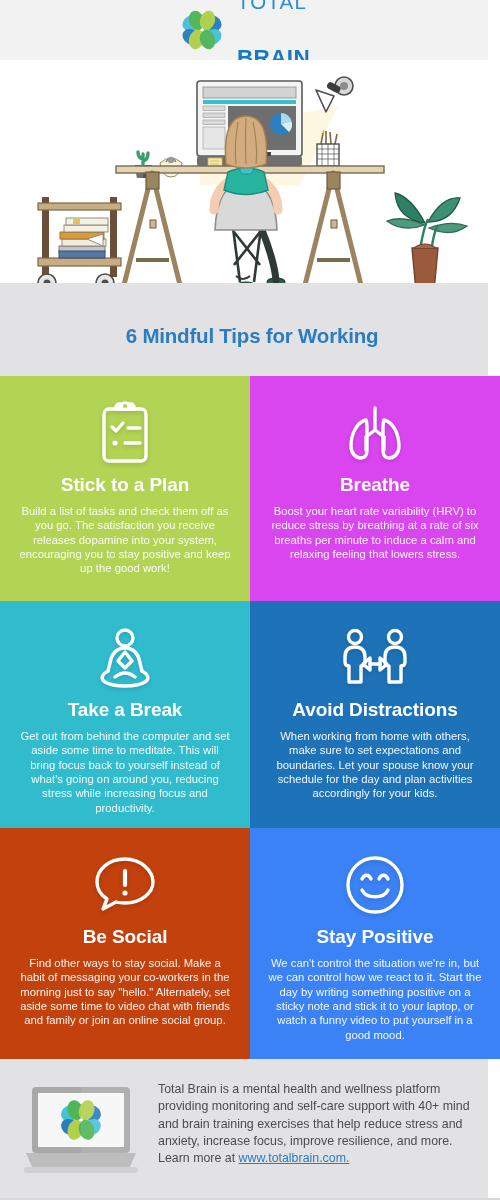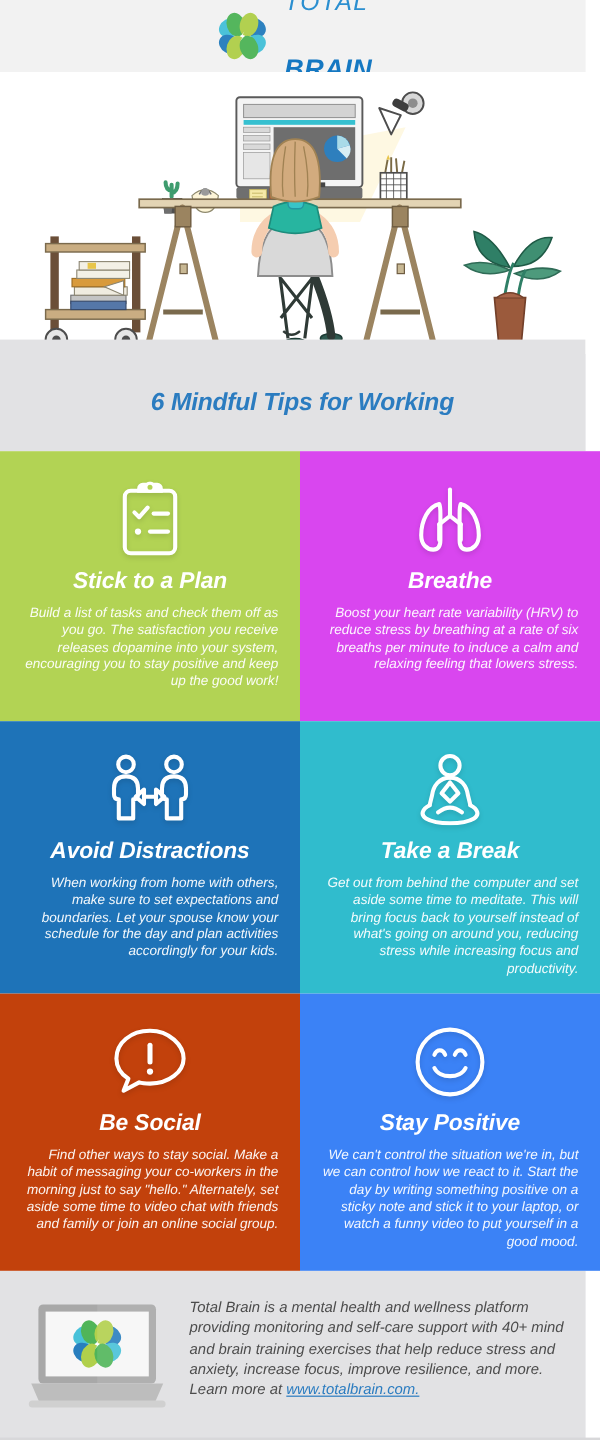--- a/index.html
+++ b/index.html
@@ -2,21 +2,21 @@
 <html><head>
 <meta charset="utf-8">
 <style>
   * { margin:0; padding:0; box-sizing:border-box; }
   html,body{ background:#ffffff; }
   body{
     width:500px; height:1200px; position:relative; overflow:hidden;
     font-family:"Liberation Sans", sans-serif;
     background:#ffffff;
   }
-  .page{ width:488px; height:1200px; position:relative; background:#fff;font-style:italic; }
+  .page{ width:488px; height:1200px; position:relative; background:#fff; }
 
   
   .header{
     height:60px; background:#f2f2f2; display:flex; align-items:center;
     justify-content:center; gap:11px;
   }
   .logo-mark{ width:48px; height:48px; position:relative; }
   .logo-word{ display:flex; flex-direction:column; line-height:0.95; }
   .logo-total{
     font-size:20.5px; letter-spacing:1.2px; color:#2b8fd0; font-weight:400;
@@ -36,21 +36,21 @@
     align-items:center; justify-content:center; text-align:center;padding-left:16px;
   }
   .title-band h1{
     font-size:20.5px; font-weight:bold; color:#2b7cc0; line-height:1.22;
     letter-spacing:-0.2px;
   }
 
   
   .grid{ display:grid; grid-template-columns:250px 250px; }
   .cell{
-    position:relative; padding:18px 14px 10px; text-align:right;
+    position:relative; padding:18px 14px 10px; text-align:center;
     display:flex; flex-direction:column; align-items:center;
   }
   .cell.r1{ height:225px; }
   .cell.r2{ height:227px; }
   .cell.r3{ height:231px; }
   .cell-icon{ height:78px; display:flex; align-items:center; justify-content:center; }
   .cell-icon svg{ display:block; filter:drop-shadow(0 2px 2px rgba(0,0,0,0.13)); }
   .cell h2{
     color:#ffffff; font-size:19px; font-weight:bold; margin-top:2px;
     letter-spacing:-0.1px;
@@ -234,49 +234,49 @@
           <path d="M23 33 v13"></path>
           <path d="M41 33 v13"></path>
           <path d="M23 16 c-9 2 -15 14 -15 26 c0 8 5 12 10 12 c4 0 6-3 6-8 V24 c0-6 -1-8 -1-8z"></path>
           <path d="M41 16 c9 2 15 14 15 26 c0 8 -5 12 -10 12 c-4 0 -6-3 -6-8 V24 c0-6 1-8 1-8z"></path>
         </svg>
       </div>
       <h2>Breathe</h2>
       <p>Boost your heart rate variability (HRV) to reduce stress by breathing at a rate of six breaths per minute to induce a calm and relaxing feeling that lowers stress.</p>
     </div>
 
+    <div class="cell r2" style="background:#30bccd">
+      <div class="cell-icon">
+        <svg width="68" height="60" viewBox="0 0 68 60" fill="none" stroke="#ffffff" stroke-width="3.4" stroke-linecap="round" stroke-linejoin="round">
+          <circle cx="34" cy="10" r="8"></circle>
+          <path d="M34 20 c-9 0 -14 7 -15 15 l-2 8"></path>
+          <path d="M34 20 c9 0 14 7 15 15 l2 8"></path>
+          <path d="M34 24 l-7 9 l7 7 l7-7 z"></path>
+          <path d="M17 43 c-6 3 -8 8 -3 11 c5 3 14 4 20 4 c6 0 15-1 20-4 c5-3 3-8 -3-11"></path>
+          <path d="M24 49 c4-3 8-4 10-4 c2 0 6 1 10 4"></path>
+        </svg>
+      </div>
+      <h2>Take a Break</h2>
+      <p>Get out from behind the computer and set aside some time to meditate. This will bring focus back to yourself instead of what's going on around you, reducing stress while increasing focus and productivity.</p>
+    </div>
+
     <div class="cell r2" style="background:#1e73b8">
       <div class="cell-icon">
         <svg width="72" height="60" viewBox="0 0 72 60" fill="none" stroke="#ffffff" stroke-width="3.4" stroke-linecap="round" stroke-linejoin="round">
           <circle cx="16" cy="9" r="6.5"></circle>
           <circle cx="56" cy="9" r="6.5"></circle>
           <path d="M16 19 c-7 0 -10 4 -10 10 v5 c0 3 2 4 4 4 v16 h12 V38 c2 0 4-1 4-4 v-5 c0-6 -3-10 -10-10z"></path>
           <path d="M56 19 c7 0 10 4 10 10 v5 c0 3 -2 4 -4 4 v16 H50 V38 c-2 0 -4-1 -4-4 v-5 c0-6 3-10 10-10z"></path>
           <path d="M31 30 l-7 6 l7 6 z"></path>
           <path d="M41 30 l7 6 l-7 6 z"></path>
           <path d="M31 36 h10"></path>
         </svg>
       </div>
       <h2>Avoid Distractions</h2>
       <p>When working from home with others, make sure to set expectations and boundaries. Let your spouse know your schedule for the day and plan activities accordingly for your kids.</p>
-    </div>
-
-    <div class="cell r2" style="background:#30bccd">
-      <div class="cell-icon">
-        <svg width="68" height="60" viewBox="0 0 68 60" fill="none" stroke="#ffffff" stroke-width="3.4" stroke-linecap="round" stroke-linejoin="round">
-          <circle cx="34" cy="10" r="8"></circle>
-          <path d="M34 20 c-9 0 -14 7 -15 15 l-2 8"></path>
-          <path d="M34 20 c9 0 14 7 15 15 l2 8"></path>
-          <path d="M34 24 l-7 9 l7 7 l7-7 z"></path>
-          <path d="M17 43 c-6 3 -8 8 -3 11 c5 3 14 4 20 4 c6 0 15-1 20-4 c5-3 3-8 -3-11"></path>
-          <path d="M24 49 c4-3 8-4 10-4 c2 0 6 1 10 4"></path>
-        </svg>
-      </div>
-      <h2>Take a Break</h2>
-      <p>Get out from behind the computer and set aside some time to meditate. This will bring focus back to yourself instead of what's going on around you, reducing stress while increasing focus and productivity.</p>
     </div>
 
     <div class="cell r3" style="background:#c2410c">
       <div class="cell-icon">
         <svg width="66" height="60" viewBox="0 0 66 60" fill="none" stroke="#ffffff" stroke-width="3.4" stroke-linecap="round" stroke-linejoin="round">
           <path d="M33 4 C17 4 5 14 5 27 c0 7 4 13 10 17 l-4 10 l13-7 c3 1 6 1 9 1 c16 0 28-10 28-21 S49 4 33 4z"></path>
           <path d="M33 16 v14" stroke-width="4.2"></path>
           <circle cx="33" cy="38" r="2.6" fill="#ffffff" stroke="none"></circle>
         </svg>
       </div>

